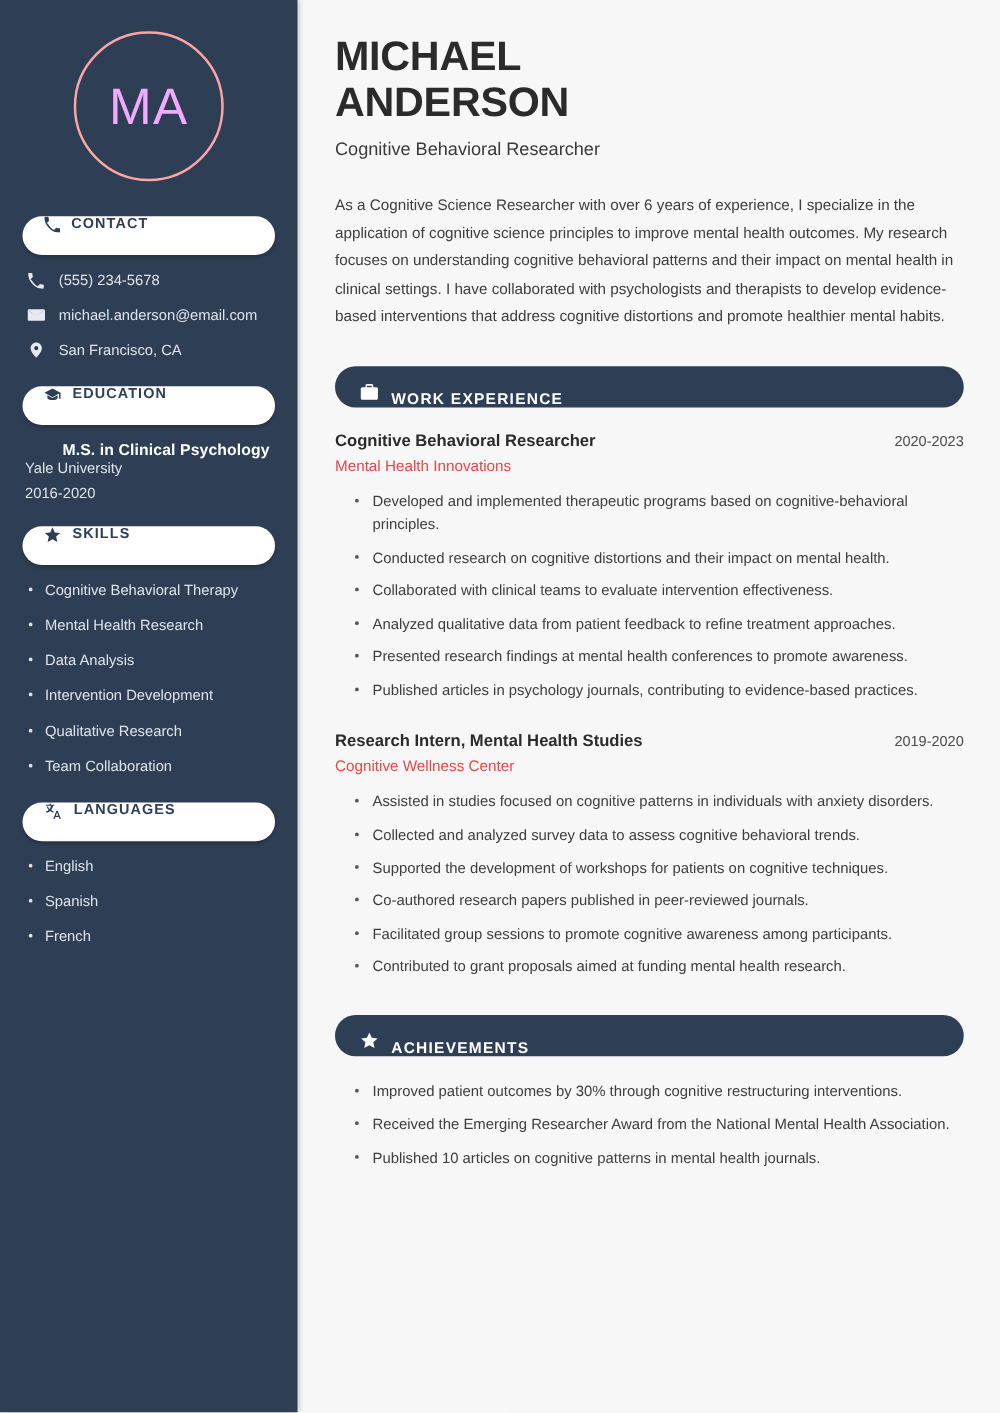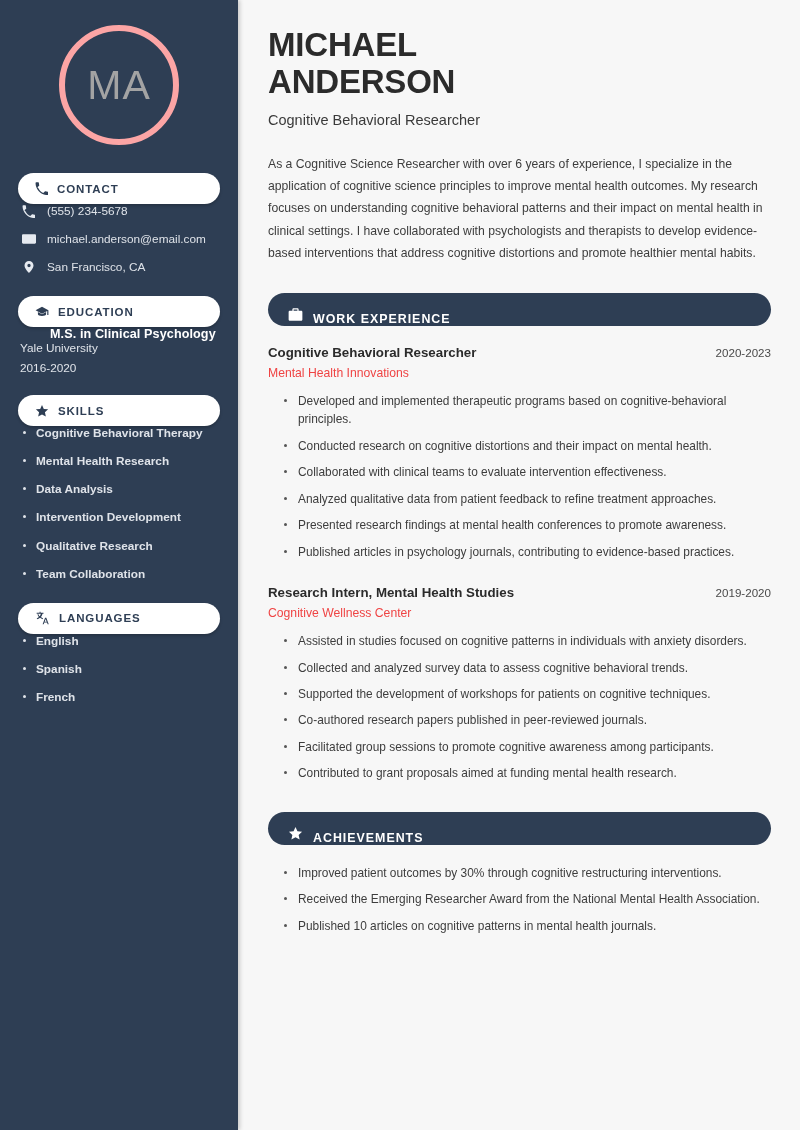--- a/index.html
+++ b/index.html
@@ -35,40 +35,41 @@
 
   .avatar-wrap {
     display: flex;
     justify-content: center;
     padding-top: 25px;
     padding-bottom: 26px;
   }
   .avatar {
     width: 120px; height: 120px;
     border-radius: 50%;
-    border: 6px solid #fca5a5;
+    border: 2px solid #fca5a5;
     display: flex;
     align-items: center;
     justify-content: center;
     font-size: 41px;
     font-weight: 400;
     letter-spacing: 1px;
-    color: #a3a3a3;
+    color: #f0abfc;
   }
 
   .pill {
     background: #ffffff;
     border-radius: 999px;
     height: 31px;
     display: flex;
-    align-items: center;
+    align-items: flex-start;
     padding-left: 17px;
     gap: 9px;
     color: #2e3e54;
     box-shadow: 0 2px 3px rgba(0,0,0,0.20);
+    margin-bottom: 13px;
   }
   .pill .ptitle {
     font-size: 11.5px;
     font-weight: bold;
     letter-spacing: 0.9px;
     color: #2e3e54;
   }
   .pill svg { display: block; }
 
   .edu-block { padding-left: 2px; margin-bottom: 20px; }
@@ -80,21 +81,21 @@
     letter-spacing: 0.1px;
     padding-left: 30px;
   }
   .edu-school, .edu-years {
     font-size: 11.8px;
     color: #dfe3e9;
     margin-bottom: 6px;
     font-weight: 400;
   }
 
-  .side-list { list-style: none; margin: 0 0 22px 0; padding: 0 0 0 4px; font-weight: bold; }
+  .side-list { list-style: none; margin: 0 0 22px 0; padding: 0 0 0 4px; }
   .side-list li {
     position: relative;
     padding-left: 14px;
     font-size: 11.8px;
     color: #dfe3e9;
     margin-bottom: 14px;
     line-height: 1.2;
   }
   .side-list li::before {
     content: "";

